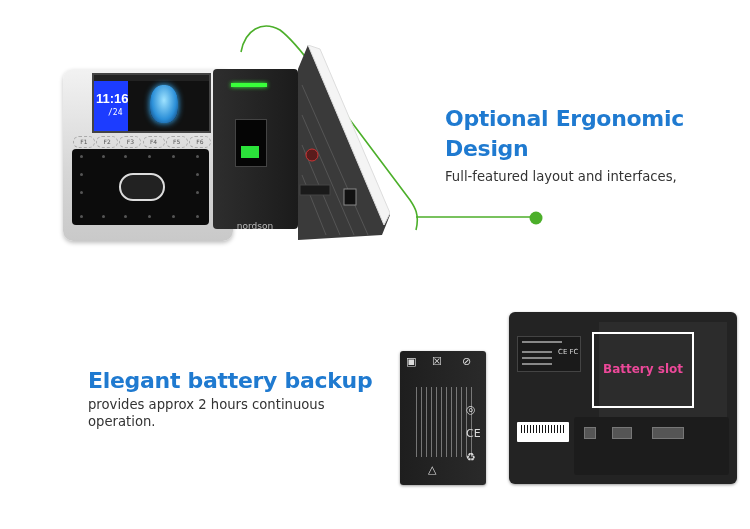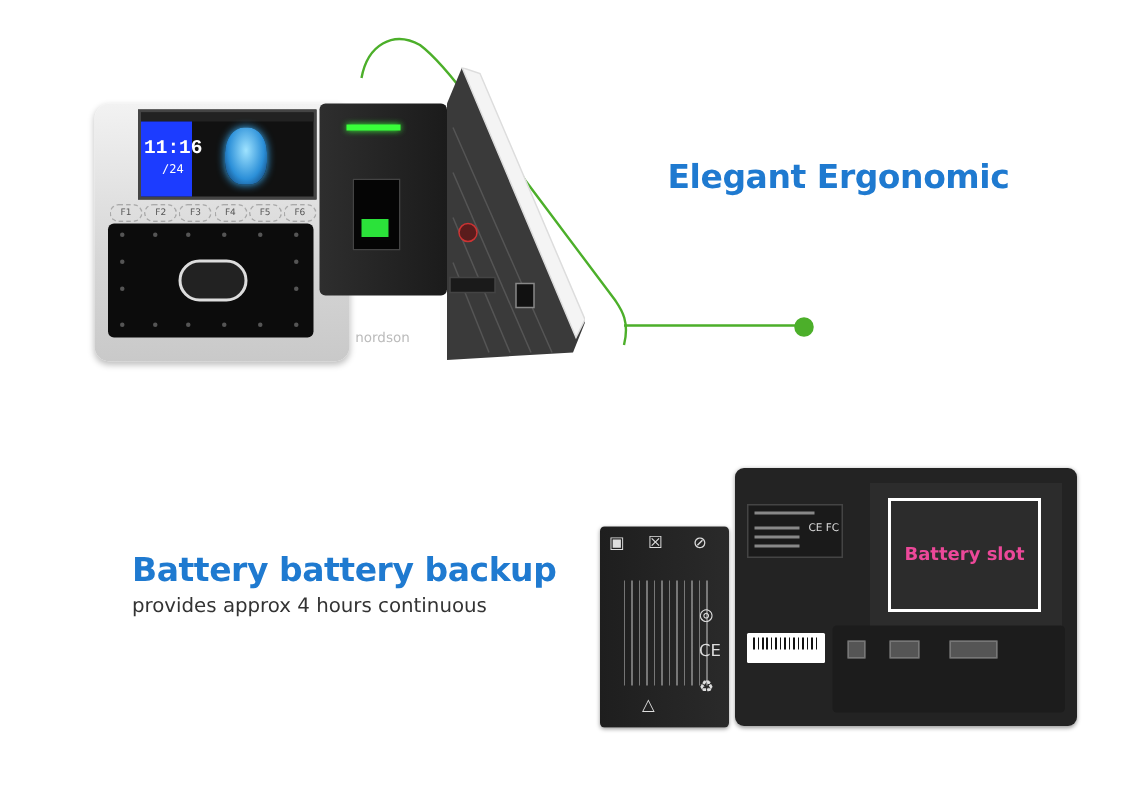--- a/index.html
+++ b/index.html
@@ -11,42 +11,42 @@
   #f1-title{left:445px;top:104px;width:290px;font-size:22px;line-height:30px;}
   #f1-desc{left:445px;top:168px;width:290px;}
   #f2-title{left:88px;top:367px;width:300px;font-size:22px;line-height:28px;}
   #f2-desc{left:88px;top:396px;width:290px;}
 
   
   .dev-body{left:63px;top:69px;width:170px;height:172px;background:linear-gradient(180deg,#f2f2f2,#d6d6d6 60%,#c9c9c9);border-radius:10px;box-shadow:0 2px 4px rgba(0,0,0,.25);}
   .dev-screen{left:92px;top:73px;width:115px;height:56px;background:#111;border:2px solid #444;}
   .screen-left{left:0;top:6px;width:34px;height:50px;background:#1c3cff;}
   .screen-top{left:0;top:0;width:115px;height:6px;background:#222;}
-  .clock{left:2px;top:10px;color:#fff;font-size:13px;font-weight:bold;font-family:Liberation Mono, monospace;}
+  .clock{left:2px;top:10px;color:#fff;font-size:13px;font-weight:bold;font-family:Liberation Sans, sans-serif;}
   .clock-sub{left:14px;top:27px;color:#fff;font-size:8px;font-family:"DejaVu Sans Mono",monospace;}
   .face{left:56px;top:10px;width:28px;height:38px;border-radius:45% 45% 40% 40%;background:radial-gradient(ellipse at 50% 40%,#9fe3ff,#2b8fd8 60%,#0a2a55);box-shadow:0 0 6px #3bb4ff;}
   .fkeys{left:73px;top:136px;width:138px;height:12px;display:flex;justify-content:space-between;}
   .fkey{font-size:6px;color:#555;border:1px dashed #aaa;border-radius:6px;width:20px;text-align:center;line-height:10px;}
   .ir-panel{left:72px;top:149px;width:137px;height:76px;background:#0c0c0c;border-radius:4px;}
   .ir-lens{left:47px;top:24px;width:42px;height:24px;border:2px solid #ddd;border-radius:14px;background:#222;}
   .led{width:3px;height:3px;background:#555;border-radius:50%;position:absolute;}
-  .dev-black{left:213px;top:69px;width:85px;height:128px;background:linear-gradient(90deg,#2e2e2e,#1b1b1b);border-radius:4px;}
+  .dev-black{left:213px;top:69px;width:85px;height:160px;background:linear-gradient(90deg,#2e2e2e,#1b1b1b);border-radius:4px;}
   .green-bar{left:18px;top:14px;width:36px;height:4px;background:#39ff3a;box-shadow:0 0 4px #39ff3a;}
   .fp-window{left:22px;top:50px;width:30px;height:46px;background:#050505;border:1px solid #444;}
   .fp-glow{left:5px;top:26px;width:18px;height:12px;background:#2be23a;}
   .brand{left:10px;top:152px;width:64px;text-align:center;color:#bbb;font-size:9px;font-family:"DejaVu Sans",sans-serif;}
   .dev-side{left:298px;top:45px;width:92px;height:195px;}
   
   .callout{left:0;top:0;}
   
   .battery{left:400px;top:351px;width:86px;height:134px;background:linear-gradient(90deg,#1e1e1e,#2a2a2a);border-radius:3px;box-shadow:0 1px 3px rgba(0,0,0,.4);}
   .bat-text{left:16px;top:36px;width:56px;height:70px;background:repeating-linear-gradient(90deg,#bbb 0 1px,transparent 1px 5px);opacity:.55;}
   .bat-icon{color:#ddd;font-size:11px;position:absolute;}
   
-  .backpanel{left:490px;top:312px;width:228px;height:172px;background:#232323;border-radius:6px;box-shadow:0 1px 3px rgba(0,0,0,.4);}
+  .backpanel{left:509px;top:312px;width:228px;height:172px;background:#232323;border-radius:6px;box-shadow:0 1px 3px rgba(0,0,0,.4);}
   .bp-raised{left:90px;top:10px;width:128px;height:100px;background:#2c2c2c;}
   .bp-label{left:8px;top:24px;width:62px;height:34px;background:#1a1a1a;border:1px solid #444;}
   .bp-label-row{position:absolute;left:4px;height:2px;background:#888;}
   .bp-barcode{left:8px;top:110px;width:52px;height:20px;background:#fff;border-radius:1px;}
   .bp-bottom{left:65px;top:105px;width:155px;height:58px;background:#1c1c1c;border-radius:3px;}
   .terminal{position:absolute;top:10px;height:10px;background:#555;border:1px solid #777;}
   .slot-box{left:592px;top:332px;width:102px;height:76px;border:2px solid #fff;box-sizing:border-box;}
   .slot-label{left:0;top:28px;width:100%;text-align:center;color:#ec4899;font-weight:bold;font-size:12px;font-family:"DejaVu Sans",sans-serif;}
 </style>
 </head>
@@ -108,28 +108,31 @@
       <line x1="4" y1="70" x2="56" y2="190"></line>
       <line x1="4" y1="100" x2="42" y2="190"></line>
       <line x1="4" y1="130" x2="28" y2="190"></line>
   </g>
   <circle cx="14" cy="110" r="6" fill="#5a1c1c" stroke="#c33" stroke-width="1"></circle>
   <rect x="46" y="144" width="12" height="16" fill="#111" stroke="#888"></rect>
   <rect x="2" y="140" width="30" height="10" fill="#1a1a1a" stroke="#444"></rect>
 </svg>
 
 <div class="abs feat-title" id="f1-title">
-  <div>Elegant Ergonomic</div>
+  <div>Optional Ergonomic</div>
+  <div>Design</div>
 </div>
 <div class="abs feat-desc" id="f1-desc">
+  <div>Full-featured layout and interfaces,</div>
 </div>
 
-<div class="abs feat-title" id="f2-title">Battery battery backup</div>
+<div class="abs feat-title" id="f2-title">Elegant battery backup</div>
 <div class="abs feat-desc" id="f2-desc">
-  <div>provides approx 4 hours continuous</div>
+  <div>provides approx 2 hours continuous</div>
+  <div>operation.</div>
 </div>
 
 <div class="abs battery">
   <span class="bat-icon" style="left:6px;top:4px">▣</span>
   <span class="bat-icon" style="left:32px;top:4px">☒</span>
   <span class="bat-icon" style="left:62px;top:4px">⊘</span>
   <div class="abs bat-text"></div>
   <span class="bat-icon" style="left:66px;top:52px">◎</span>
   <span class="bat-icon" style="left:66px;top:76px">CE</span>
   <span class="bat-icon" style="left:66px;top:100px">♻</span>

